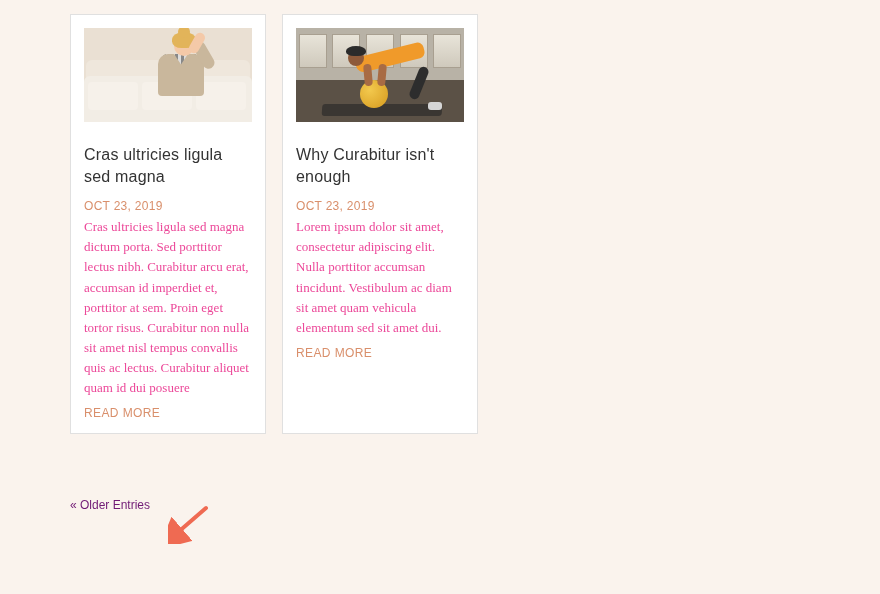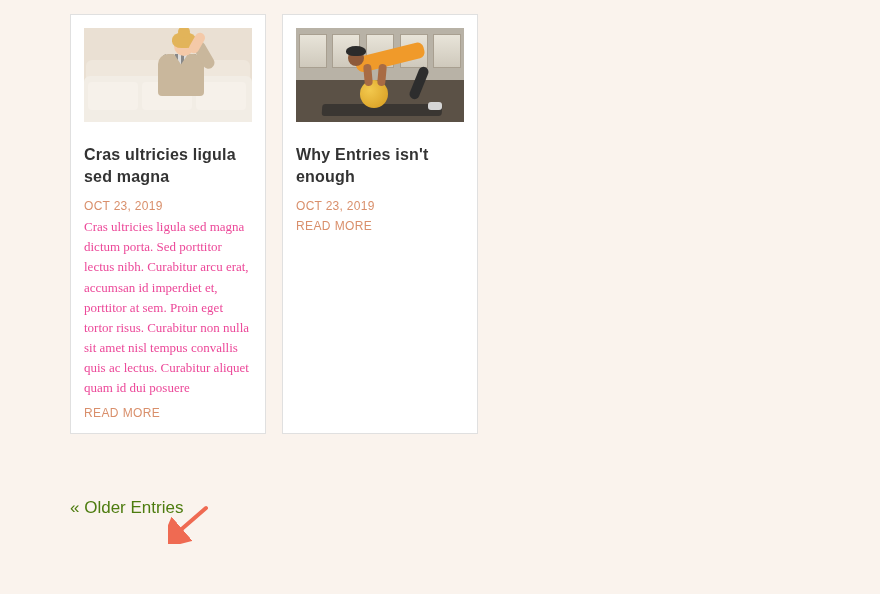--- a/index.html
+++ b/index.html
@@ -61,21 +61,21 @@
     .athlete-arm1 { position:absolute; bottom:36px; left:68px; width:8px; height:22px; background:#a86b44; border-radius:4px; transform:rotate(-5deg);}
     .athlete-arm2 { position:absolute; bottom:36px; left:82px; width:8px; height:22px; background:#a86b44; border-radius:4px; transform:rotate(5deg);}
     .athlete-body { position:absolute; bottom:48px; left:60px; width:70px; height:16px; background:#f09a2a; border-radius:8px 6px 6px 8px; transform:rotate(-14deg); transform-origin:left center;}
     .athlete-legs { position:absolute; bottom:22px; left:118px; width:10px; height:34px; background:#2d2d2d; border-radius:5px; transform:rotate(22deg);}
     .athlete-shoe { position:absolute; bottom:12px; left:132px; width:14px; height:8px; background:#d6d6d6; border-radius:3px;}
     .athlete-head { position:absolute; bottom:56px; left:52px; width:16px; height:16px; background:#8e5a3a; border-radius:50%;}
     .athlete-hair { position:absolute; bottom:66px; left:50px; width:20px; height:10px; background:#2b2b2b; border-radius:50% 50% 40% 40%;}
 
     .title {
       font-size: 16px;
-      font-weight: 700;
+      font-weight: 400;
       color: #333;
       line-height: 1.35;
       margin-bottom: 12px;
       letter-spacing: 0.2px;
     }
     .date {
       font-size: 12px;
       color: #d98f6b;
       text-transform: uppercase;
       letter-spacing: 0.3px;
@@ -92,22 +92,22 @@
       font-size: 12px;
       color: #d98f6b;
       text-transform: uppercase;
       letter-spacing: 0.4px;
       cursor: pointer;
       display: inline-block;
       margin-top: 2px;
     }
     .pagination {
       margin-top: 64px;
-      font-size: 17px;
-      color: #4d7c0f;
+      font-size: 12px;
+      color: #701a75;
       cursor: pointer;
     }
     .arrow {
       position: absolute;
       left: 168px;
       top: 504px;
       pointer-events: none;
     }
   </style>
 </head>
@@ -153,22 +153,23 @@
         <div class="mat"></div>
         <div class="athlete-legs"></div>
         <div class="athlete-shoe"></div>
         <div class="athlete-body"></div>
         <div class="ball"></div>
         <div class="athlete-arm1"></div>
         <div class="athlete-arm2"></div>
         <div class="athlete-head"></div>
         <div class="athlete-hair"></div>
       </div>
-      <h2 class="title">Why Entries isn't enough</h2>
+      <h2 class="title">Why Curabitur isn't enough</h2>
       <div class="date">OCT 23, 2019</div>
+      <p class="excerpt">Lorem ipsum dolor sit amet, consectetur adipiscing elit. Nulla porttitor accumsan tincidunt. Vestibulum ac diam sit amet quam vehicula elementum sed sit amet dui.</p>
       <a class="readmore">READ MORE</a>
     </article>
 
   </div>
 
   <div class="pagination">« Older Entries</div>
 </div>
 
 <svg class="arrow" width="46" height="40">
   <defs>

